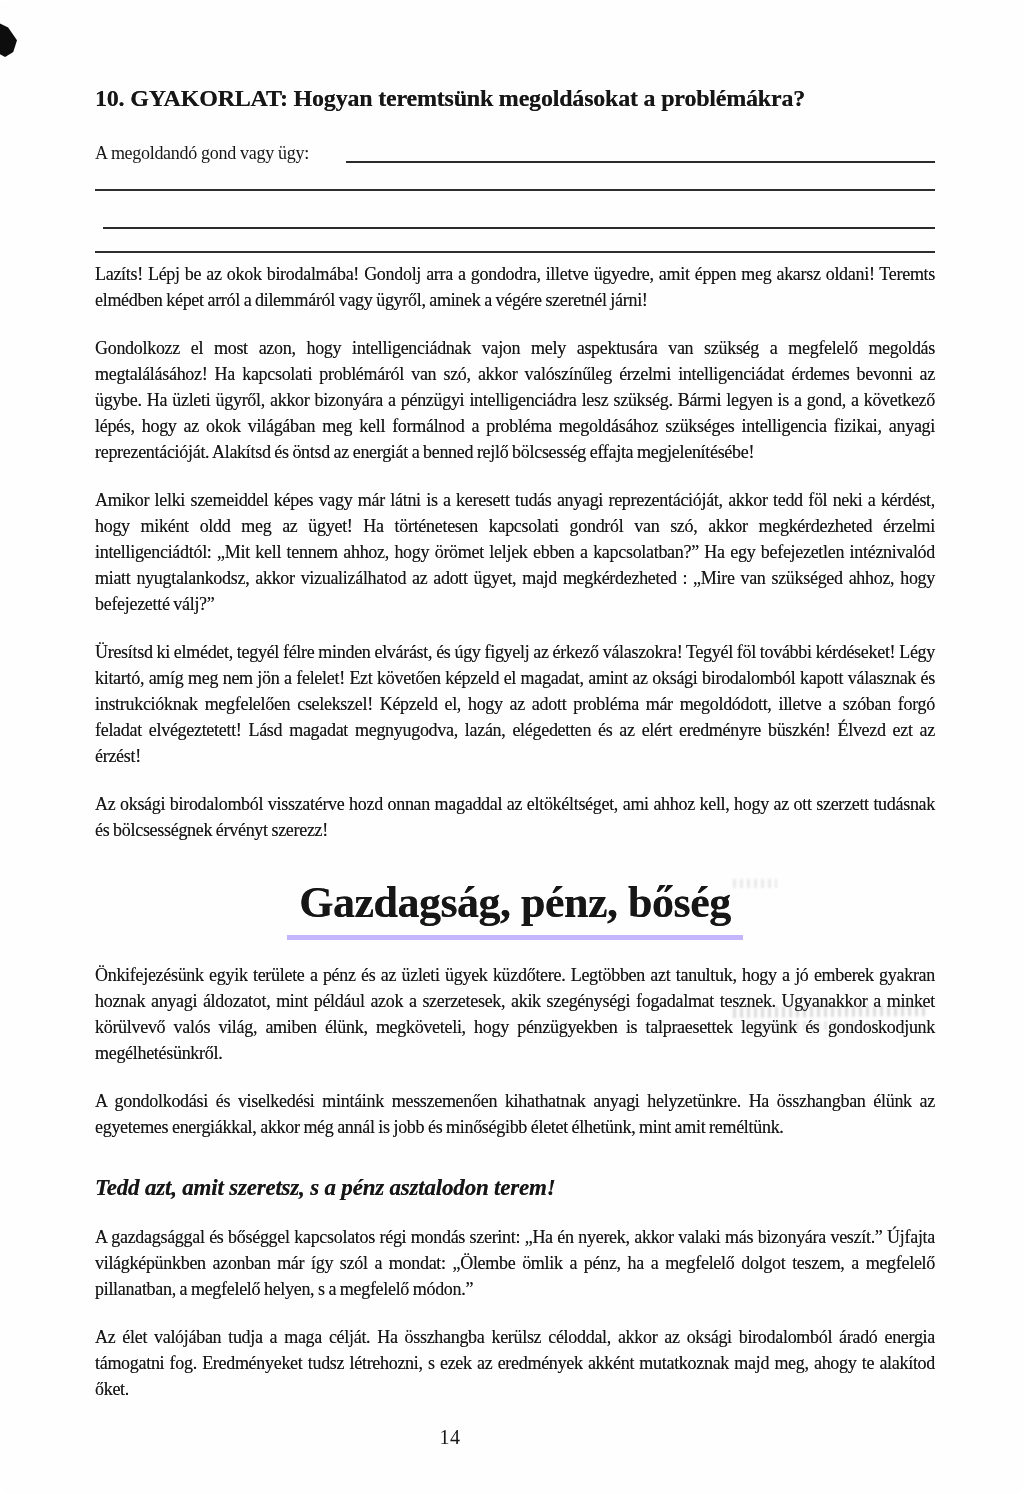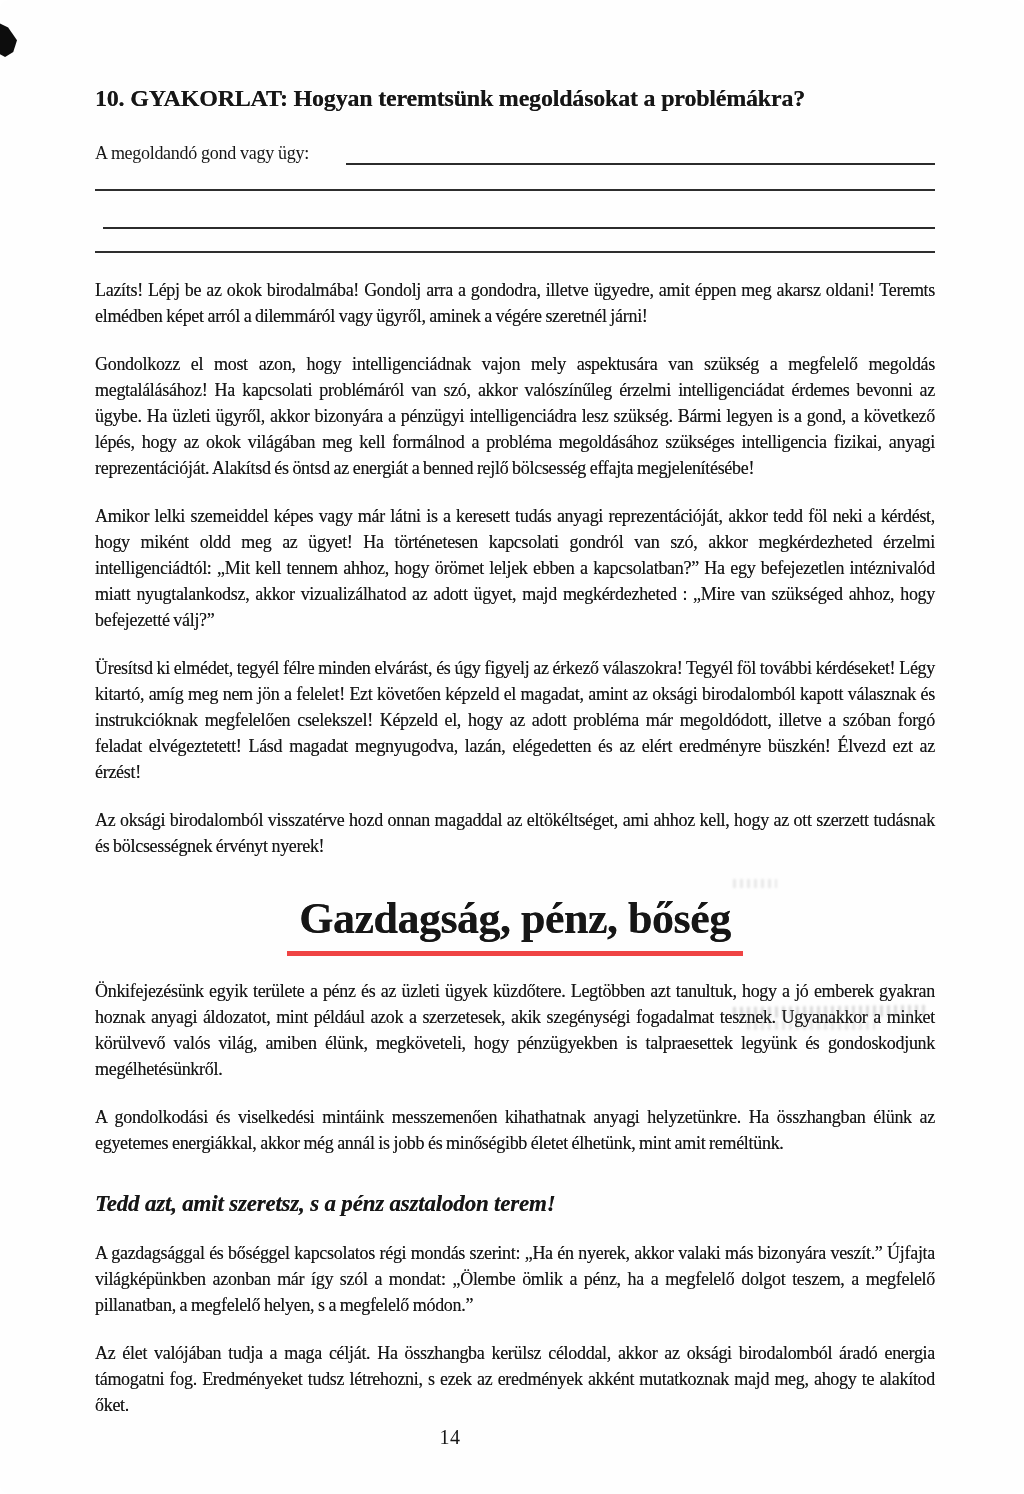--- a/index.html
+++ b/index.html
@@ -25,21 +25,20 @@
   .doc-title {
     padding-top: 84px;
     font-size: 24px;
     font-weight: bold;
     letter-spacing: -0.2px;
     line-height: 1.2;
     text-shadow: 0 0 0.5px rgba(0,0,0,.65);
   }
   .form-row {
     display: flex;
-    align-items: flex-end;
     font-size: 18px;
     letter-spacing: -0.3px;
     line-height: 24px;
     gap: 29px;
   }
   .form-row .label { white-space: nowrap; }
   .fill-line {
     flex: 1;
     margin-left: 8px;
     height: 20px;
@@ -55,33 +54,33 @@
   .rule2 { margin-top: 22px; }
   p.body-par {
     font-size: 18px;
     letter-spacing: -0.3px;
     word-spacing: -0.5px;
     line-height: 26px;
     text-align: justify;
     margin: 22px 0 0 0;
     text-shadow: 0 0 0.4px rgba(0,0,0,.55);
   }
-  p.first-par { margin-top: 24px; }
+  p.first-par { margin-top: 8px; }
   .heading-wrap {
     margin-top: 36px;
     text-align: center;
   }
   .section-heading {
     display: inline-block;
     font-size: 44px;
     font-weight: bold;
     letter-spacing: -0.5px;
     line-height: 1.1;
     padding: 0 12px 8px 12px;
-    border-bottom: 5px solid #ef4444;
+    border-bottom: 5px solid #c4b5fd;
     text-shadow: 0 0 0.6px rgba(0,0,0,.7);
   }
   .par-after-heading { margin-top: 36px; }
   .section-subheading {
     margin-top: 34px;
     font-size: 23px;
     font-weight: bold;
     font-style: italic;
     letter-spacing: -0.2px;
     line-height: 1.2;
@@ -140,21 +139,21 @@
     <div class="form-row row2">
       <span class="fill-line"></span>
     </div>
 
     <div class="rule rule2"></div>
 
     <p class="body-par first-par">Lazíts! Lépj be az okok birodalmába! Gondolj arra a gondodra, illetve ügyedre, amit éppen meg akarsz oldani! Teremts elmédben képet arról a dilemmáról vagy ügyről, aminek a végére szeretnél járni!</p>
     <p class="body-par">Gondolkozz el most azon, hogy intelligenciádnak vajon mely aspektusára van szükség a megfelelő megoldás megtalálásához! Ha kapcsolati problémáról van szó, akkor valószínűleg érzelmi intelligenciádat érdemes bevonni az ügybe. Ha üzleti ügyről, akkor bizonyára a pénzügyi intelligenciádra lesz szükség. Bármi legyen is a gond, a következő lépés, hogy az okok világában meg kell formálnod a probléma megoldásához szükséges intelligencia fizikai, anyagi reprezentációját. Alakítsd és öntsd az energiát a benned rejlő bölcsesség effajta megjelenítésébe!</p>
     <p class="body-par">Amikor lelki szemeiddel képes vagy már látni is a keresett tudás anyagi reprezentációját, akkor tedd föl neki a kérdést, hogy miként oldd meg az ügyet! Ha történetesen kapcsolati gondról van szó, akkor megkérdezheted érzelmi intelligenciádtól: „Mit kell tennem ahhoz, hogy örömet leljek ebben a kapcsolatban?” Ha egy befejezetlen intéznivalód miatt nyugtalankodsz, akkor vizualizálhatod az adott ügyet, majd megkérdezheted : „Mire van szükséged ahhoz, hogy befejezetté válj?”</p>
     <p class="body-par">Üresítsd ki elmédet, tegyél félre minden elvárást, és úgy figyelj az érkező válaszokra! Tegyél föl további kérdéseket! Légy kitartó, amíg meg nem jön a felelet! Ezt követően képzeld el magadat, amint az oksági birodalomból kapott válasznak és instrukcióknak megfelelően cselekszel! Képzeld el, hogy az adott probléma már megoldódott, illetve a szóban forgó feladat elvégeztetett! Lásd magadat megnyugodva, lazán, elégedetten és az elért eredményre büszkén! Élvezd ezt az érzést!</p>
-    <p class="body-par">Az oksági birodalomból visszatérve hozd onnan magaddal az eltökéltséget, ami ahhoz kell, hogy az ott szerzett tudásnak és bölcsességnek érvényt nyerek!</p>
+    <p class="body-par">Az oksági birodalomból visszatérve hozd onnan magaddal az eltökéltséget, ami ahhoz kell, hogy az ott szerzett tudásnak és bölcsességnek érvényt szerezz!</p>
 
     <div class="heading-wrap">
       <span class="section-heading">Gazdagság, pénz, bőség</span>
     </div>
 
     <p class="body-par par-after-heading">Önkifejezésünk egyik területe a pénz és az üzleti ügyek küzdőtere. Legtöbben azt tanultuk, hogy a jó emberek gyakran hoznak anyagi áldozatot, mint például azok a szerzetesek, akik szegénységi fogadalmat tesznek. Ugyanakkor a minket körülvevő valós világ, amiben élünk, megköveteli, hogy pénzügyekben is talpraesettek legyünk és gondoskodjunk megélhetésünkről.</p>
     <p class="body-par">A gondolkodási és viselkedési mintáink messzemenően kihathatnak anyagi helyzetünkre. Ha összhangban élünk az egyetemes energiákkal, akkor még annál is jobb és minőségibb életet élhetünk, mint amit reméltünk.</p>
 
     <div class="section-subheading">Tedd azt, amit szeretsz, s a pénz asztalodon terem!</div>
 

